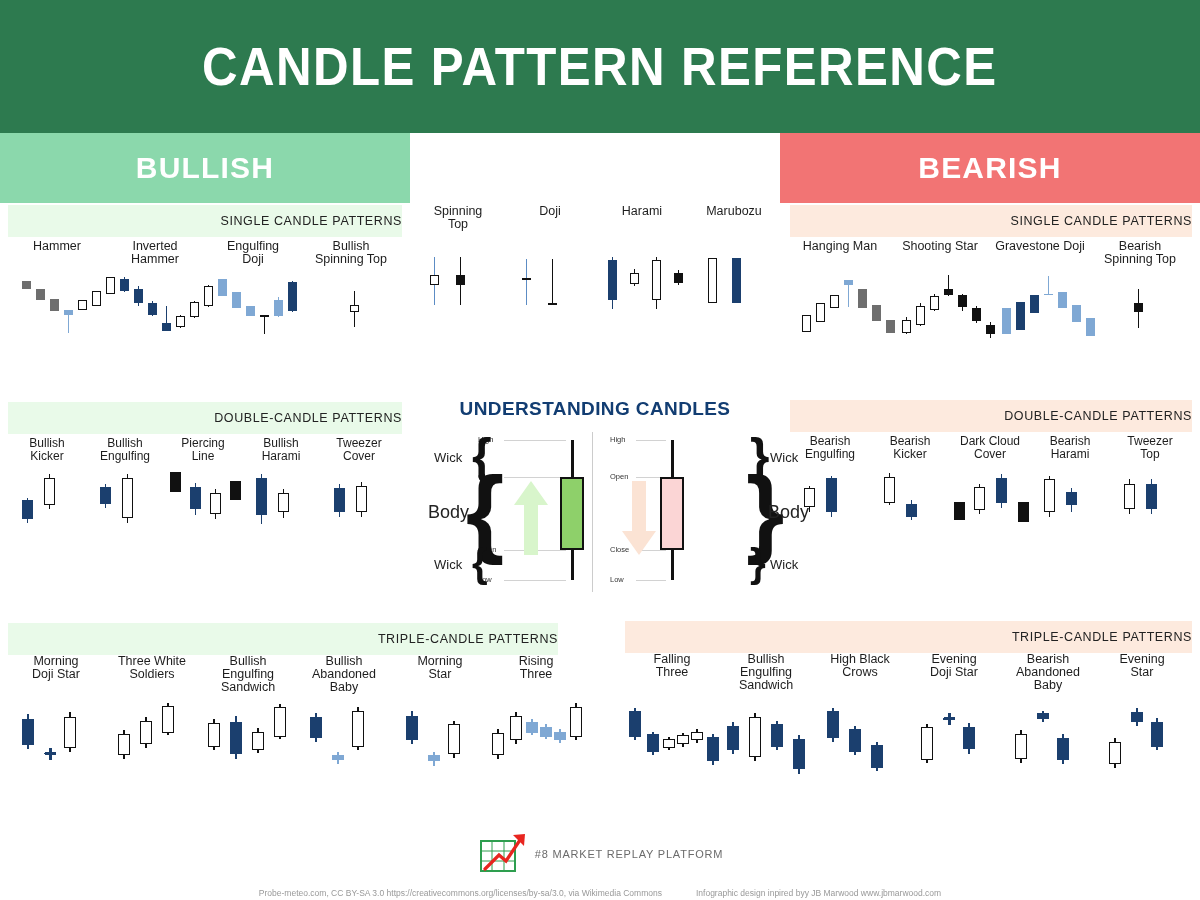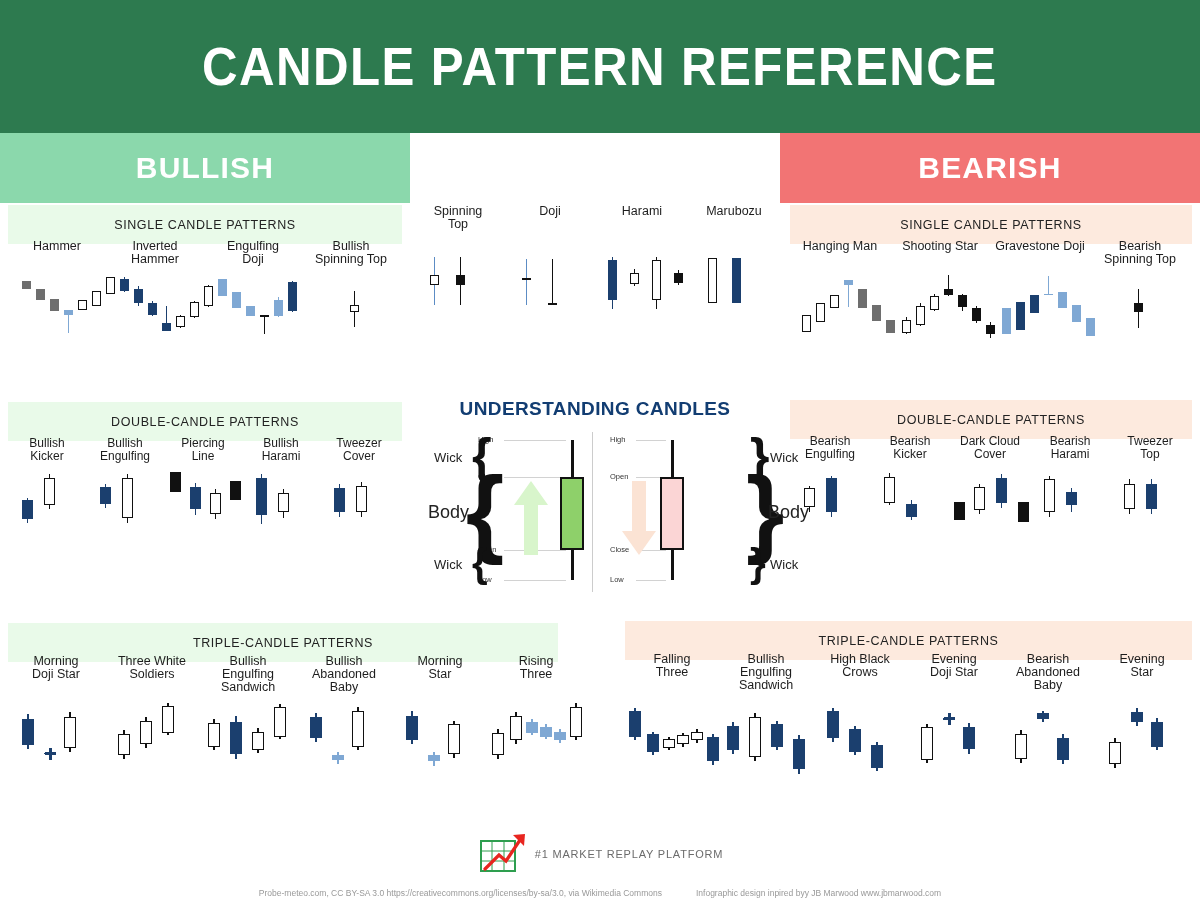--- a/index.html
+++ b/index.html
@@ -32,22 +32,22 @@
     position:absolute; top:0; height:70px;
     display:flex; align-items:center; justify-content:center;
     font-weight:bold; font-size:30px; letter-spacing:1.2px;
   }
   .cat-bull{ left:0; width:410px; background:#8bd8ac; color:#ffffff; }
   .cat-neut{ left:410px; width:370px; background:#eafaee; color:#123d72; }
   .cat-bear{ left:780px; width:420px; background:#f27474; color:#ffffff; }
 
   
   .strip{
-    position:absolute; height:39px;
-    display:flex; align-items:center; justify-content:center;
+    position:absolute; height:32px;
+    display:flex; align-items:center; justify-content:flex-end;
     font-size:12.5px; letter-spacing:0.6px; color:#222;
   }
   .strip-bull{ background:#e9fae9; }
   .strip-bear{ background:#fdeade; }
 
   
   .plabel{
     position:absolute;
     text-align:center;
     font-size:12.5px;
@@ -133,21 +133,21 @@
         <rect x="4" y="10" width="34" height="30" fill="none" stroke="#2e9e4f" stroke-width="2"></rect>
         <line x1="4" y1="20" x2="38" y2="20" stroke="#2e9e4f" stroke-width="1"></line>
         <line x1="4" y1="30" x2="38" y2="30" stroke="#2e9e4f" stroke-width="1"></line>
         <line x1="15" y1="10" x2="15" y2="40" stroke="#2e9e4f" stroke-width="1"></line>
         <line x1="27" y1="10" x2="27" y2="40" stroke="#2e9e4f" stroke-width="1"></line>
         <path d="M8 38 L22 24 L29 30 L45 6" fill="none" stroke="#e8251f" stroke-width="3.2" stroke-linecap="round"></path>
         <path d="M36 4 L48 3 L47 15 Z" fill="#e8251f"></path>
       </svg>
     </div>
     <div class="logo-text">
-      <div class="logo-tag">#1 MARKET REPLAY PLATFORM</div>
+      <div class="logo-tag">#8 MARKET REPLAY PLATFORM</div>
     </div>
   </div>
 
   <div class="credits">
     <span>Probe-meteo.com, CC BY-SA 3.0 https://creativecommons.org/licenses/by-sa/3.0, via Wikimedia Commons</span>
     <span>Infographic design inpired byy JB Marwood www.jbmarwood.com</span>
   </div>
 
   <div id="dyn">
       <div class="plabel" style="left: 8px; top: 240px; width: 98px;">

